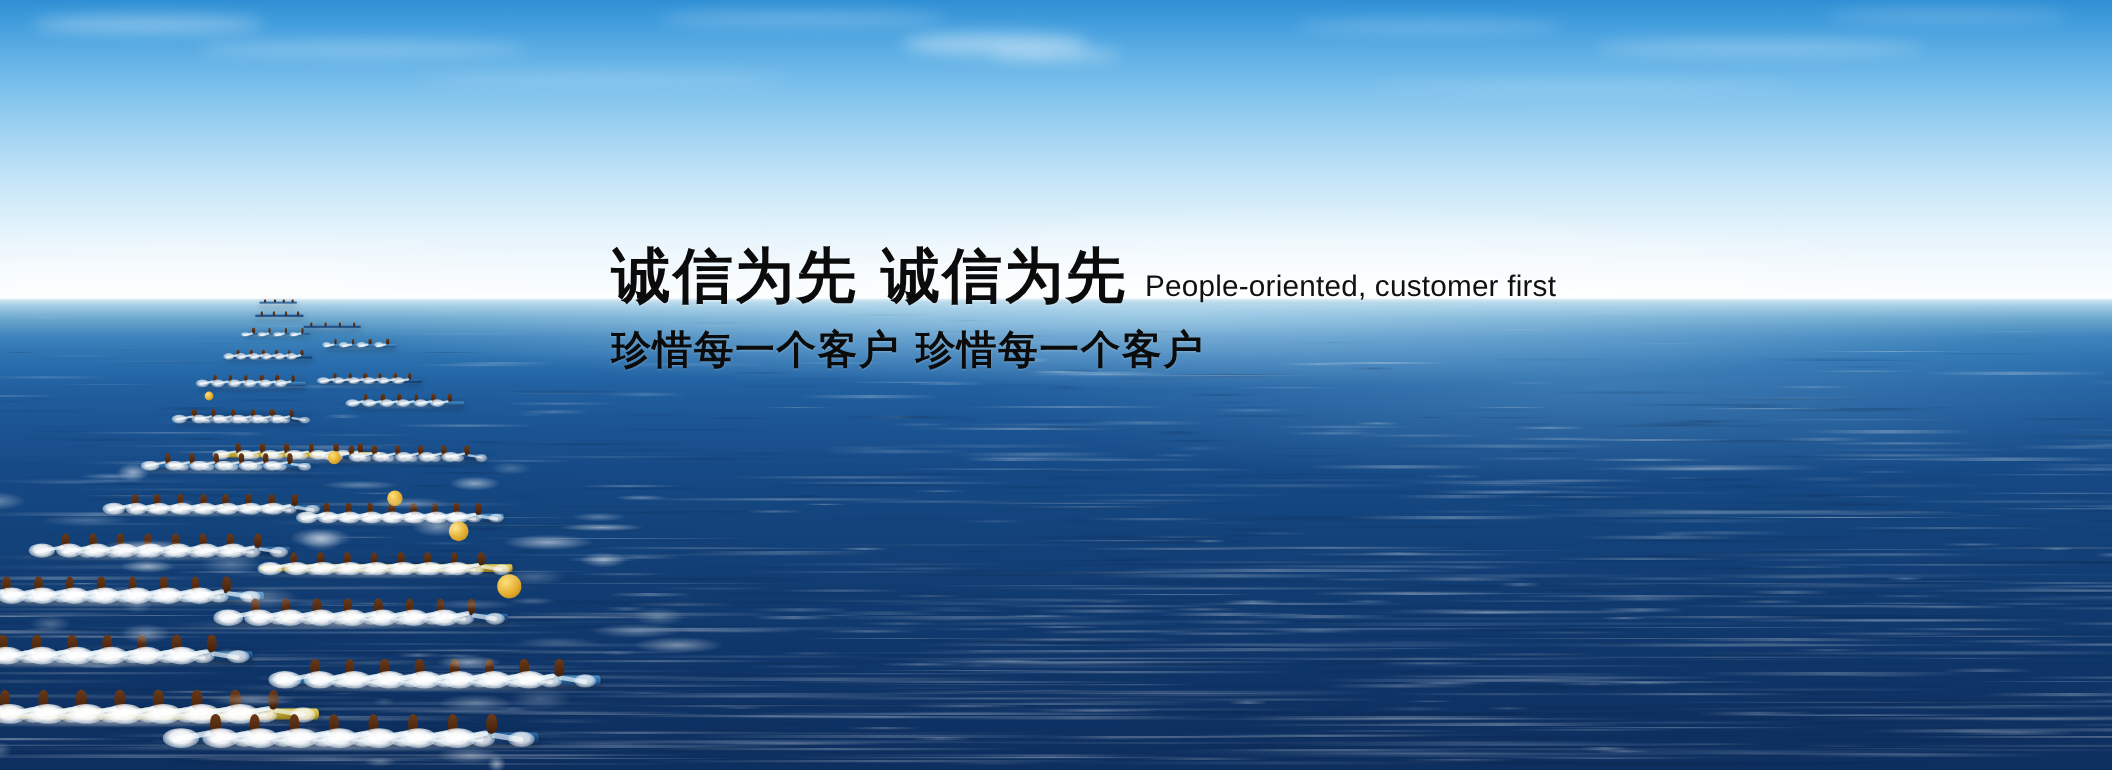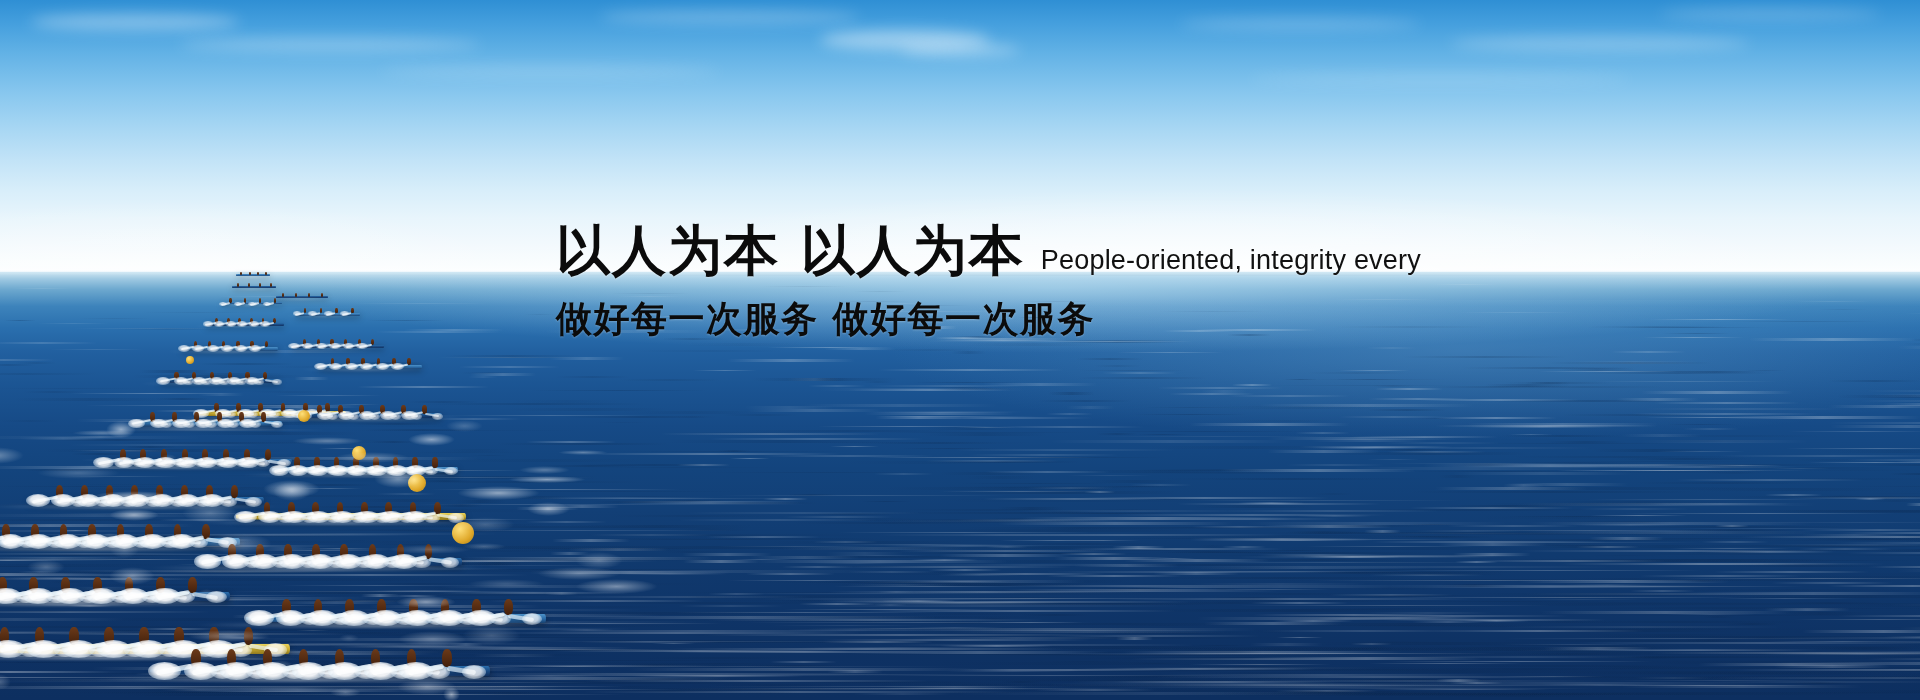--- a/index.html
+++ b/index.html
@@ -2273,19 +2273,19 @@
       <div class="foam" style="left:98px;top:273px;width:25px;height:13px;opacity:0.44;"></div>
       <div class="foam" style="left:109px;top:307px;width:46px;height:18px;opacity:0.47;"></div>
       <div class="foam" style="left:188px;top:370px;width:82px;height:12px;opacity:0.43;"></div>
       <div class="foam" style="left:339px;top:374px;width:20px;height:8px;opacity:0.18;"></div>
       <div class="foam" style="left:408px;top:173px;width:47px;height:13px;opacity:0.63;"></div>
       <div class="foam" style="left:109px;top:249px;width:50px;height:12px;opacity:0.68;"></div>
     </div>
 
   <div class="copy">
     <div class="headline-row">
-      <span class="headline-cn">以人为本 以人为本</span>
-      <span class="headline-en">People-oriented, integrity every</span>
+      <span class="headline-cn">诚信为先 诚信为先</span>
+      <span class="headline-en">People-oriented, customer first</span>
     </div>
-    <div class="sub-cn">做好每一次服务  做好每一次服务</div>
+    <div class="sub-cn">珍惜每一个客户  珍惜每一个客户</div>
   </div>
 
 </div>
 
 </body></html>

